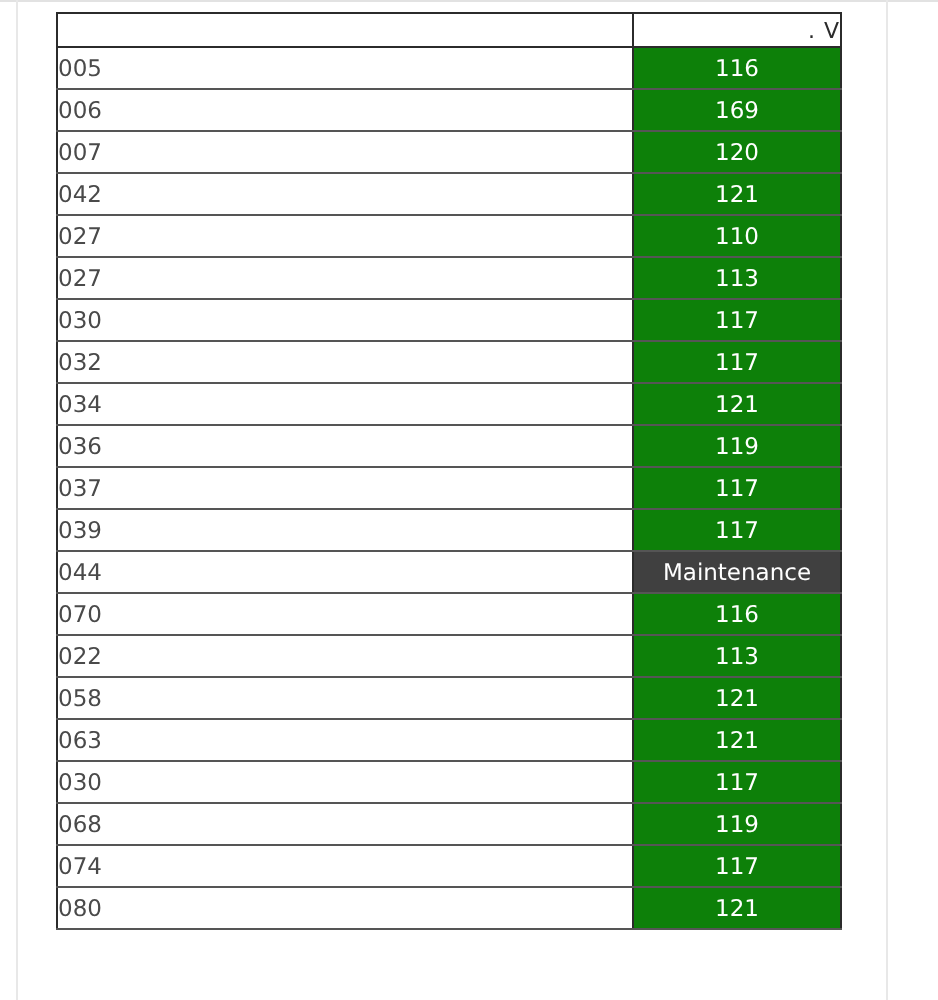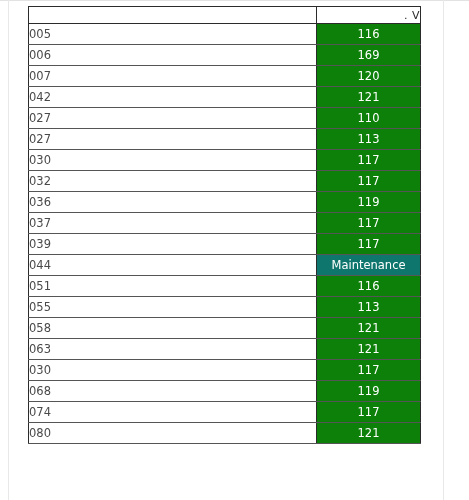--- a/index.html
+++ b/index.html
@@ -120,21 +120,21 @@
     font-size: 11.5px;
     color: #ffffff;
     white-space: nowrap;
     border-left: 1px solid #2b2b2b;
   }
 
   td.cell-value.state-ok {
     background: #0d8009;
   }
   td.cell-value.state-maintenance {
-    background: #0f766e;
+    background: #404040;
   }
 
   
 </style>
 </head>
 <body>
 
 <div id="page">
 
   <div class="gutter-top"></div>
@@ -180,41 +180,45 @@
           </tr>
           <tr>
             <td class="cell-id">030</td>
             <td class="cell-value state-ok">117</td>
           </tr>
           <tr>
             <td class="cell-id">032</td>
             <td class="cell-value state-ok">117</td>
           </tr>
           <tr>
+            <td class="cell-id">034</td>
+            <td class="cell-value state-ok">121</td>
+          </tr>
+          <tr>
             <td class="cell-id">036</td>
             <td class="cell-value state-ok">119</td>
           </tr>
           <tr>
             <td class="cell-id">037</td>
             <td class="cell-value state-ok">117</td>
           </tr>
           <tr>
             <td class="cell-id">039</td>
             <td class="cell-value state-ok">117</td>
           </tr>
           <tr>
             <td class="cell-id">044</td>
             <td class="cell-value state-maintenance">Maintenance</td>
           </tr>
           <tr>
-            <td class="cell-id">051</td>
+            <td class="cell-id">070</td>
             <td class="cell-value state-ok">116</td>
           </tr>
           <tr>
-            <td class="cell-id">055</td>
+            <td class="cell-id">022</td>
             <td class="cell-value state-ok">113</td>
           </tr>
           <tr>
             <td class="cell-id">058</td>
             <td class="cell-value state-ok">121</td>
           </tr>
           <tr>
             <td class="cell-id">063</td>
             <td class="cell-value state-ok">121</td>
           </tr>

